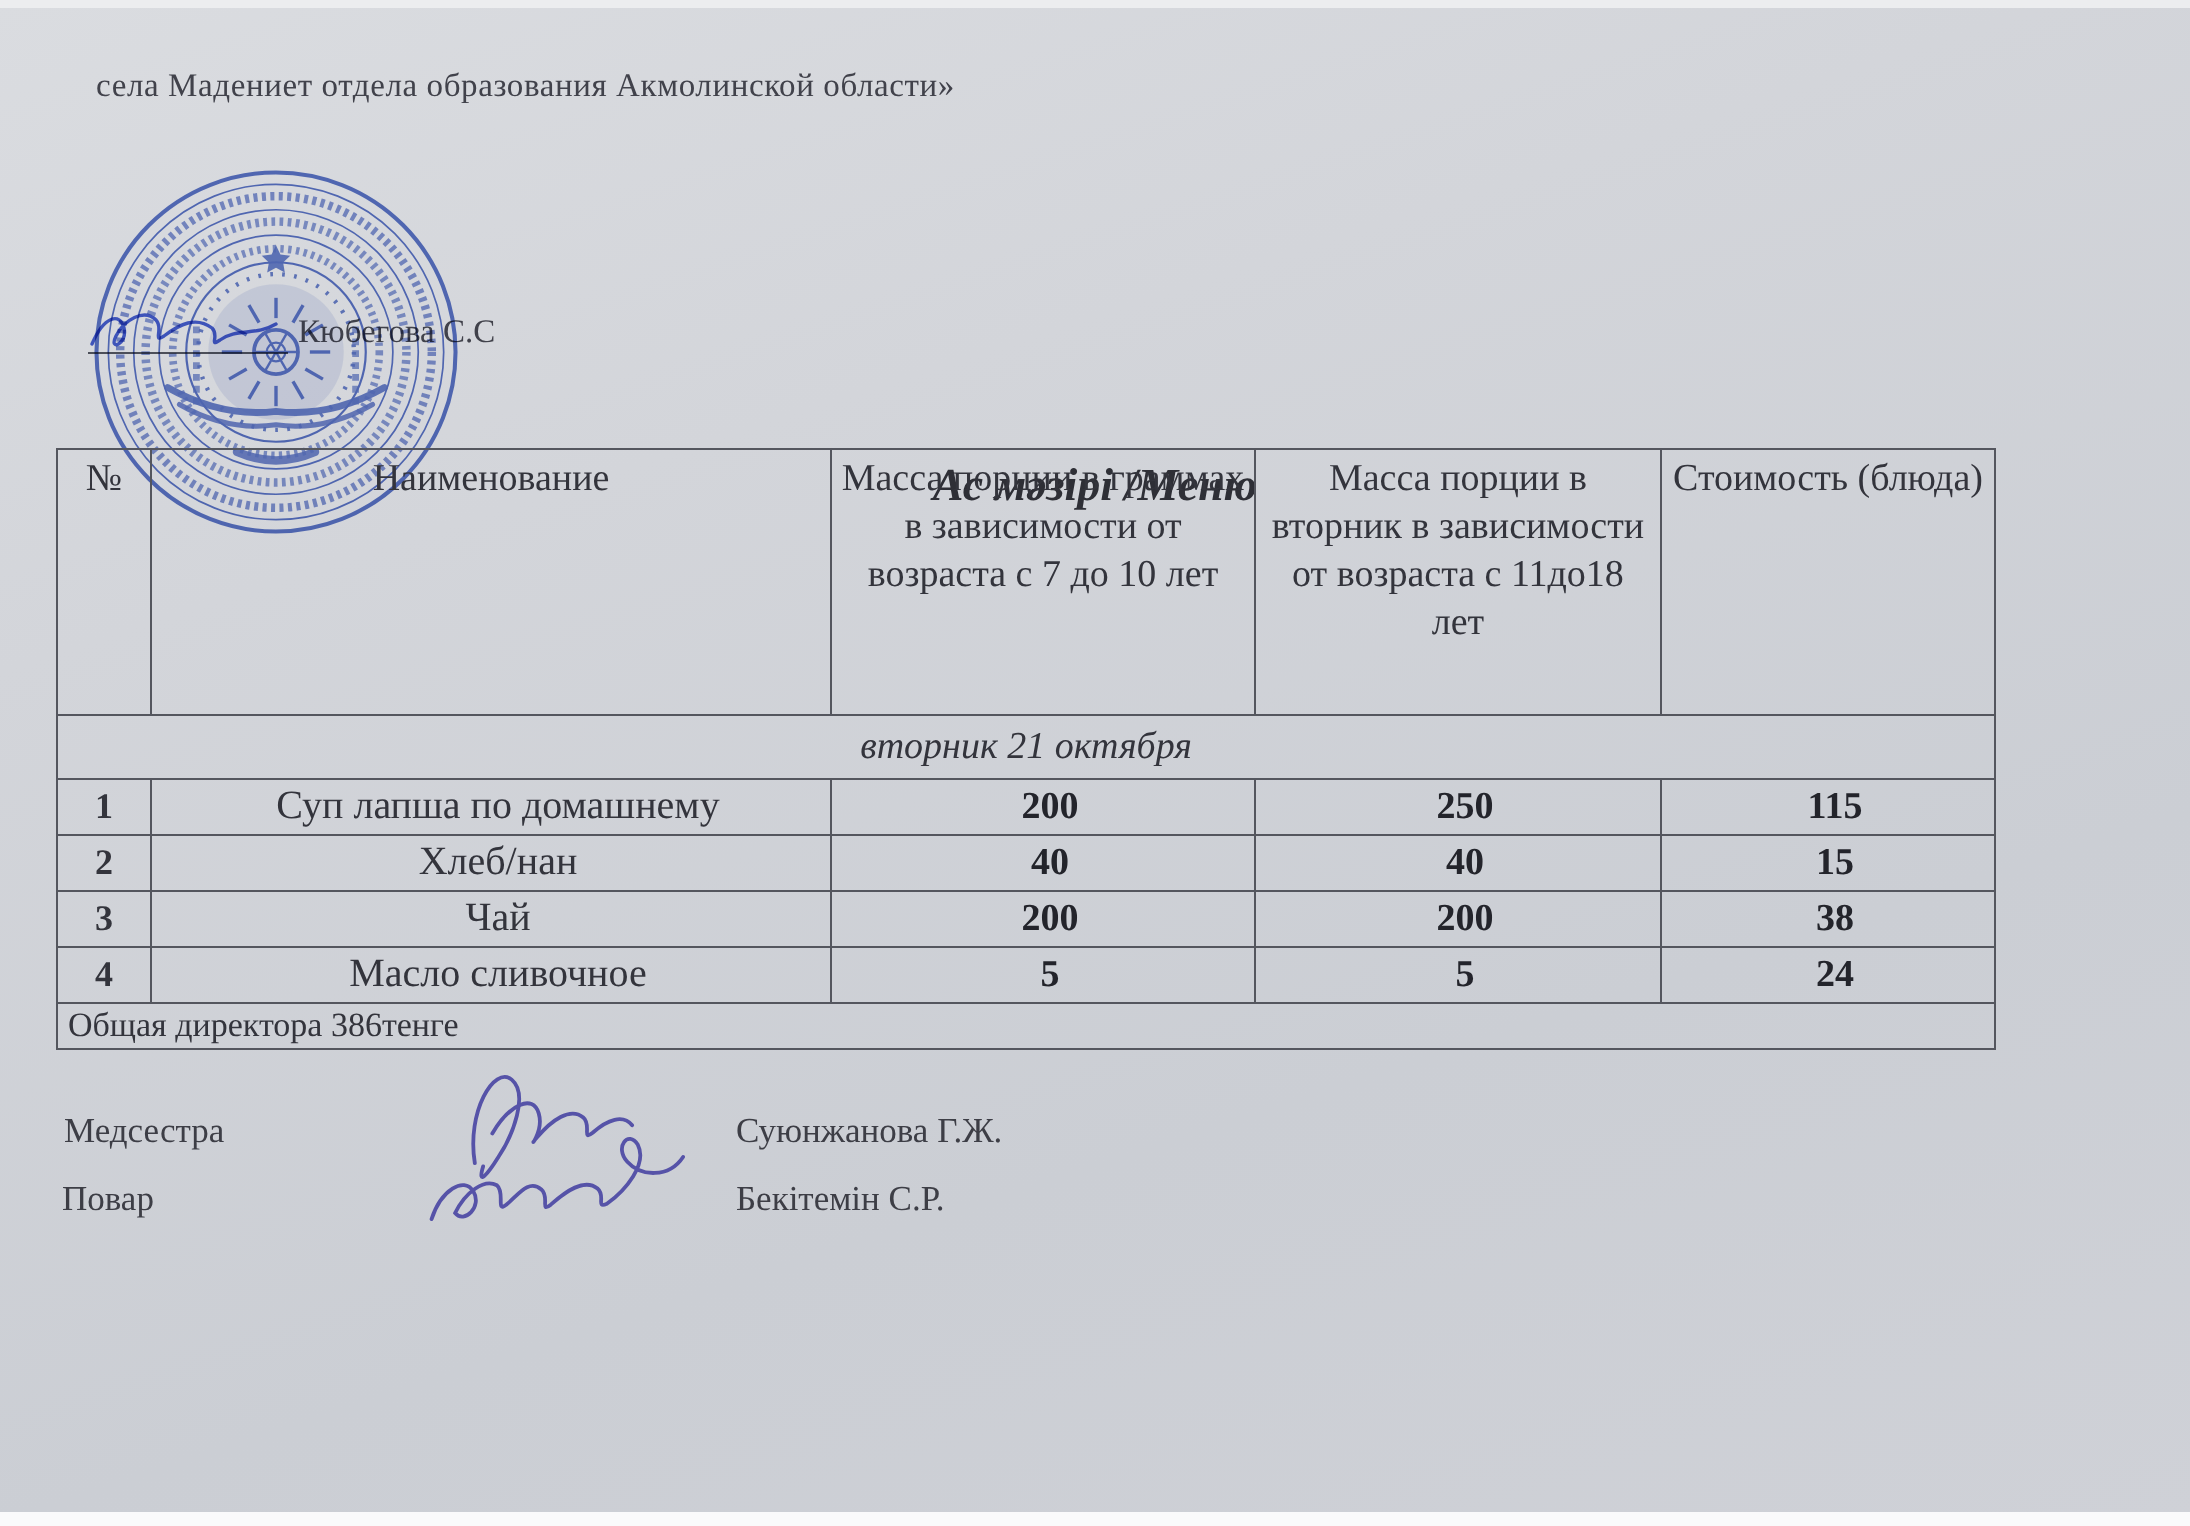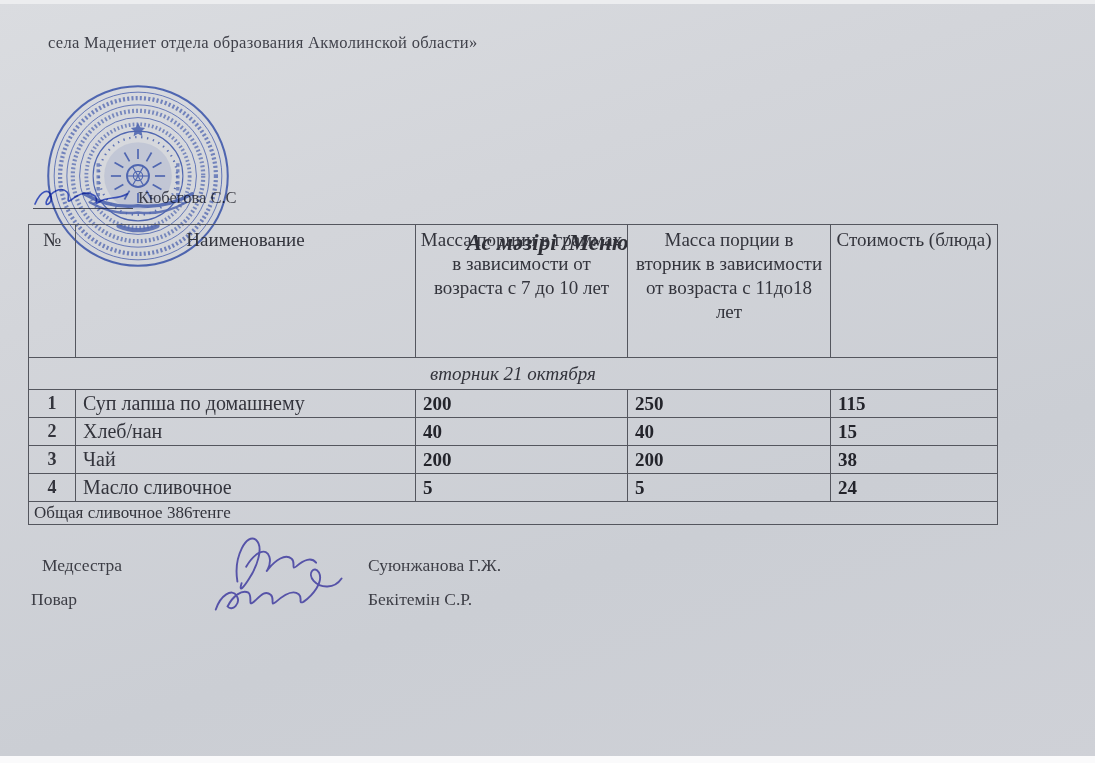--- a/index.html
+++ b/index.html
@@ -10,21 +10,21 @@
     font-family:"Liberation Serif","DejaVu Serif",serif;
     color:#3b3c44;
     background:linear-gradient(162deg,#dadce0 0%,#d3d5da 30%,#cbced4 68%,#cfd1d7 100%);
   }
   .strip-top{position:absolute;left:0;top:0;width:100%;height:4px;background:#ecedef;}
   .strip-bottom{position:absolute;left:0;bottom:0;width:100%;height:7px;background:#fafafb;}
 
   .approval{position:absolute;left:48px;top:33px;font-size:16.5px;letter-spacing:.3px;color:#41424b;}
   .approval .hline{margin-bottom:12.5px;height:18px;white-space:nowrap;}
 
-  .approver-row{position:absolute;left:33px;top:150px;height:30px;margin-top:32px;}
+  .approver-row{position:absolute;left:44px;top:150px;height:30px;}
   .sigline{position:relative;display:inline-block;width:100px;height:26px;border-bottom:1.2px solid #4c4f59;vertical-align:bottom;}
   .sigline svg{position:absolute;left:-2px;top:2px;}
   .approver-name{position:absolute;left:105px;top:6px;font-size:16.5px;white-space:nowrap;color:#41424b;}
 
   .stamp{position:absolute;left:44px;top:82px;opacity:.84;mix-blend-mode:multiply;}
 
   .doc-title{
     position:absolute;left:0;top:194px;width:1095px;
     text-align:center;font-size:23px;font-weight:bold;font-style:italic;color:#2e2f36;margin-top:36px;
   }
@@ -34,28 +34,28 @@
     border-collapse:collapse;table-layout:fixed;
     color:#33343c;
   }
   table.menu,.menu th,.menu td{border:1.4px solid #54565e;}
   .menu th{
     font-weight:normal;font-size:19px;line-height:1.27;
     vertical-align:top;text-align:center;padding:3px 4px 0 4px;height:129px;
   }
   .menu td{padding:0 0 0 7px;overflow:hidden;white-space:nowrap;}
   .menu .dayrow td{height:31px;text-align:center;font-style:italic;font-size:19px;padding:0;}
-  .menu .r td{height:27px;}
+  .menu .r td{height:27px;text-align:center;}
   .menu td.num{text-align:center;font-weight:bold;font-size:18px;padding:0;}
   .menu td.dish{font-size:20px;}
   .menu td.val{font-weight:bold;font-size:19px;color:#23242b;}
   .menu .totalrow td{height:22px;font-size:17px;padding-left:5px;}
 
   .sig-item{position:absolute;font-size:17.5px;color:#3d3e46;white-space:nowrap;}
-  .role-1{left:42px;top:555px;}
+  .role-1{left:32px;top:555px;}
   .name-1{left:368px;top:555px;}
   .role-2{left:31px;top:589px;}
   .name-2{left:368px;top:589px;}
   .handwriting{position:absolute;left:203px;top:520px;transform:rotate(-5deg);}
 </style>
 </head>
 <body>
 
 <div class="page">
   <div class="strip-top"></div>
@@ -161,21 +161,21 @@
       <td class="val">38</td>
     </tr>
     <tr class="r">
       <td class="num">4</td>
       <td class="dish">Масло сливочное</td>
       <td class="val">5</td>
       <td class="val">5</td>
       <td class="val">24</td>
     </tr>
     <tr class="totalrow">
-      <td colspan="5">Общая сливочное 386тенге</td>
+      <td colspan="5">Общая директора 386тенге</td>
     </tr>
   </tbody>
     </table>
 
   <div class="sig-item role-1">Медсестра</div>
   <div class="sig-item name-1">Суюнжанова Г.Ж.</div>
   <div class="sig-item role-2">Повар</div>
   <div class="sig-item name-2">Бекітемін С.Р.</div>
 
   <svg class="handwriting" width="150" height="110" viewBox="0 0 150 110">

